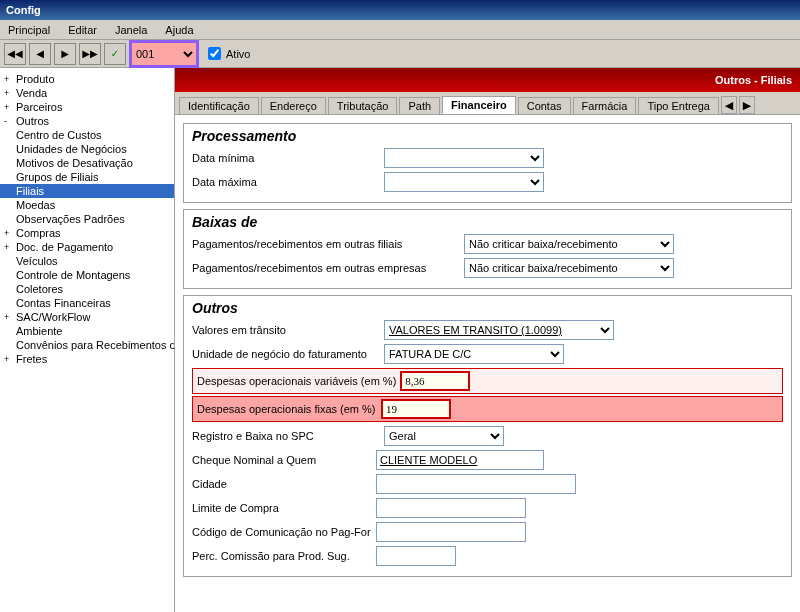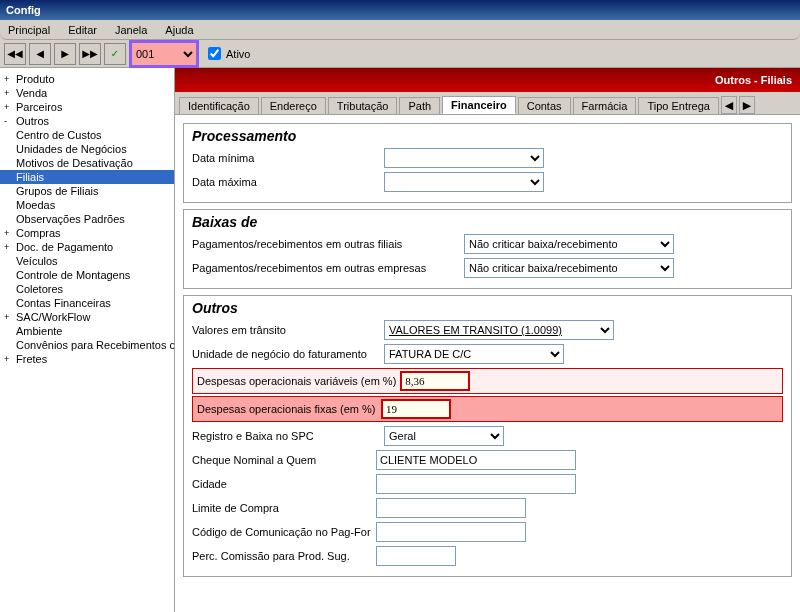--- a/index.html
+++ b/index.html
@@ -19,21 +19,20 @@
 
     
     .menu-bar {
       background: #d4d0c8;
       border-bottom: 1px solid #a0a0a0;
       padding: 2px 4px;
       display: flex;
       gap: 10px;
       height: 20px;
       align-items: center;
-      border-radius: 7px;
     }
     .menu-item { cursor: pointer; padding: 1px 4px; }
 
     
     .toolbar {
       background: #d4d0c8;
       border-bottom: 1px solid #a0a0a0;
       padding: 2px 4px;
       display: flex;
       align-items: center;
@@ -244,25 +243,25 @@
     </div>
     <div class="tree-item indent1">
       <span>Centro de Custos</span>
     </div>
     <div class="tree-item indent1">
       <span>Unidades de Negócios</span>
     </div>
     <div class="tree-item indent1">
       <span>Motivos de Desativação</span>
     </div>
+    <div class="tree-item indent1">
+      <span>Grupos de Filiais</span>
+    </div>
     <div class="tree-item indent1 selected">
       <span>Filiais</span>
-    </div>
-    <div class="tree-item indent1">
-      <span>Grupos de Filiais</span>
     </div>
     <div class="tree-item indent1">
       <span>Moedas</span>
     </div>
     <div class="tree-item indent1">
       <span>Observações Padrões</span>
     </div>
     <div class="tree-item has-expand">
       <span class="expand-icon">+</span>
       <span>Compras</span>
@@ -381,21 +380,21 @@
 
         <div class="form-row">
           <span class="form-label">Registro e Baixa no SPC</span>
           <select class="form-select" style="width:120px;">
             <option>Geral</option>
           </select>
         </div>
 
         <div class="form-row">
           <span class="form-label">Cheque Nominal a Quem</span>
-          <input type="text" class="form-input" style="width: 200px;" value="CLIENTE MODELO">
+          <input type="text" class="form-input" style="width: 168px; text-decoration: underline;" value="CLIENTE MODELO">
         </div>
 
         <div class="form-row">
           <span class="form-label">Cidade</span>
           <input type="text" class="form-input" style="width: 200px;" value="">
         </div>
 
         <div class="form-row">
           <span class="form-label">Limite de Compra</span>
           <input type="text" class="form-input" style="width: 150px;" value="">

